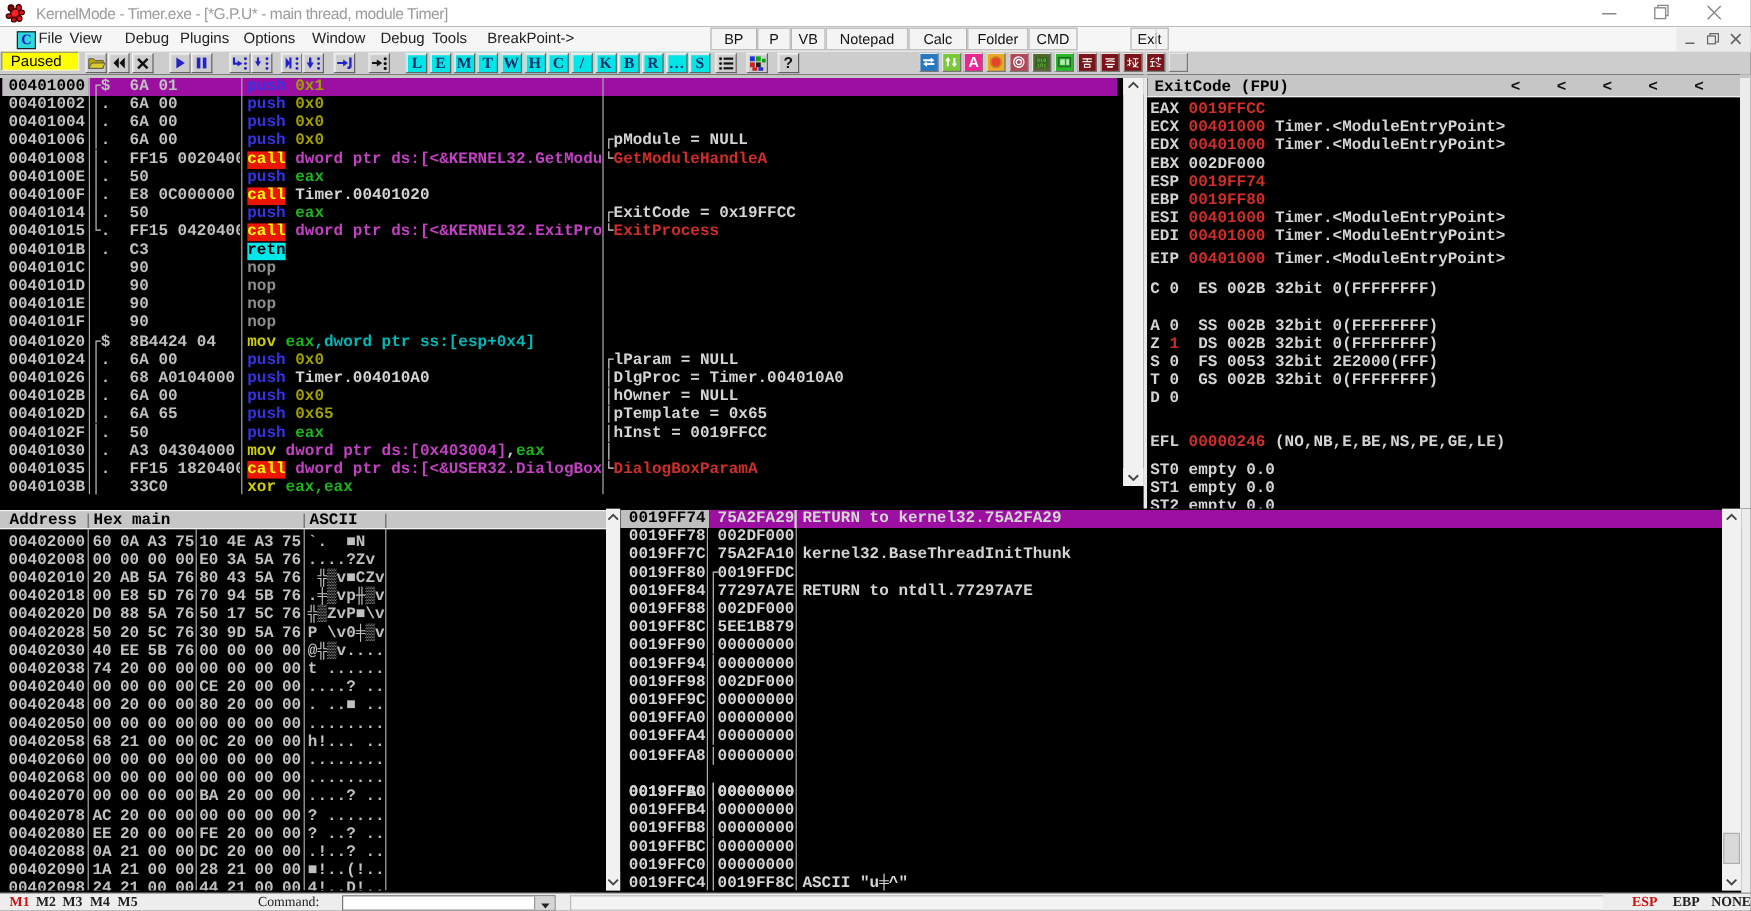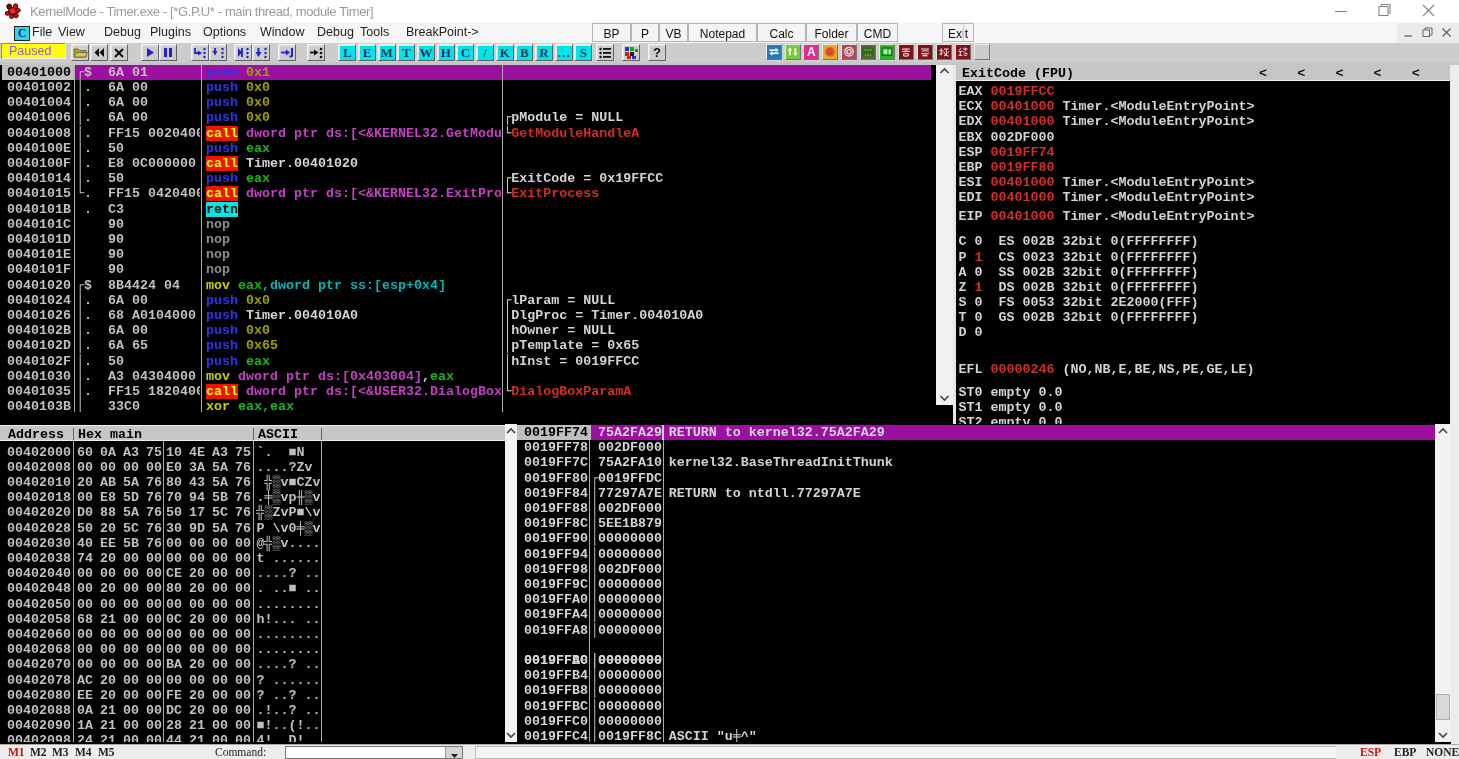--- a/index.html
+++ b/index.html
@@ -90,21 +90,21 @@
           <rect x="1" y="3" width="6.5" height="6.5" fill="none" stroke="#666" stroke-width="1"></rect>
           <path d="M3 3 V1 H10 V8 H7.8" fill="none" stroke="#666" stroke-width="1"></path>
         </svg>
   <svg style="position:absolute;left:44px;top:4px" width="11" height="11" viewBox="0 0 11 11">
           <path d="M1.5 1.5 L9.5 9.5 M9.5 1.5 L1.5 9.5" stroke="#666" stroke-width="1.4"></path>
         </svg>
  </div>
 </div>
 
 <div class="bar" style="left:0;top:43px;width:1459px;height:19px;background:#cdcdcd">
- <div style="position:absolute;left:1px;top:0;width:65px;height:16px;background:#ffff00;border:1px solid;border-color:#8a8a8a #eee #eee #8a8a8a;font:12.5px 'Liberation Sans',sans-serif;color:#8b5cf6;line-height:15px;padding-left:7px">Paused</div>
+ <div style="position:absolute;left:1px;top:0;width:65px;height:16px;background:#ffff00;border:1px solid;border-color:#8a8a8a #eee #eee #8a8a8a;font:12.5px 'Liberation Sans',sans-serif;color:#000000;line-height:15px;padding-left:7px">Paused</div>
 <div class="tbtn" style="left:71px;top:0;width:18px">
         <svg width="16" height="15" viewBox="0 0 16 15" style="position:absolute;left:0;top:0">
           <path d="M2 12 V4 H6 L7.5 5.5 H14 V12 Z" fill="#b8a800" stroke="#555" stroke-width="0.8"></path>
           <path d="M2 12 L4.5 7.5 H15.5 L13.5 12 Z" fill="#d8cc30" stroke="#555" stroke-width="0.8"></path>
         </svg>
       </div>
 <div class="tbtn" style="left:90px;top:0;width:18px">
         <svg width="16" height="15" viewBox="0 0 16 15" style="position:absolute;left:0;top:0">
           <path d="M8 3 L3.5 7.5 L8 12 Z M13 3 L8.5 7.5 L13 12 Z" fill="#111"></path>
         </svg>
@@ -343,21 +343,20 @@
 <div class="mrow" style="top:22px"><i class="seq" style="left:2.5px"><i class="w">EAX </i><i class="rd">0019FFCC</i></i></div>
 <div class="mrow" style="top:37px"><i class="seq" style="left:2.5px"><i class="w">ECX </i><i class="rd">00401000</i><i class="w"> Timer.&lt;ModuleEntryPoint&gt;</i></i></div>
 <div class="mrow" style="top:52px"><i class="seq" style="left:2.5px"><i class="w">EDX </i><i class="rd">00401000</i><i class="w"> Timer.&lt;ModuleEntryPoint&gt;</i></i></div>
 <div class="mrow" style="top:68px"><i class="seq" style="left:2.5px"><i class="w">EBX 002DF000</i></i></div>
 <div class="mrow" style="top:83px"><i class="seq" style="left:2.5px"><i class="w">ESP </i><i class="rd">0019FF74</i></i></div>
 <div class="mrow" style="top:98px"><i class="seq" style="left:2.5px"><i class="w">EBP </i><i class="rd">0019FF80</i></i></div>
 <div class="mrow" style="top:113px"><i class="seq" style="left:2.5px"><i class="w">ESI </i><i class="rd">00401000</i><i class="w"> Timer.&lt;ModuleEntryPoint&gt;</i></i></div>
 <div class="mrow" style="top:128px"><i class="seq" style="left:2.5px"><i class="w">EDI </i><i class="rd">00401000</i><i class="w"> Timer.&lt;ModuleEntryPoint&gt;</i></i></div>
 <div class="mrow" style="top:147px"><i class="seq" style="left:2.5px"><i class="w">EIP </i><i class="rd">00401000</i><i class="w"> Timer.&lt;ModuleEntryPoint&gt;</i></i></div>
 <div class="mrow" style="top:172px"><i class="seq" style="left:2.5px"><i class="w">C 0  ES 002B 32bit 0(FFFFFFFF)</i></i></div>
-<div class="mrow" style="top:188px"><i class="seq" style="left:2.5px"><i class="w">P </i><i class="rd">1</i><i class="w">  CS 0023 32bit 0(FFFFFFFF)</i></i></div>
 <div class="mrow" style="top:203px"><i class="seq" style="left:2.5px"><i class="w">A 0  SS 002B 32bit 0(FFFFFFFF)</i></i></div>
 <div class="mrow" style="top:218px"><i class="seq" style="left:2.5px"><i class="w">Z </i><i class="rd">1</i><i class="w">  DS 002B 32bit 0(FFFFFFFF)</i></i></div>
 <div class="mrow" style="top:233px"><i class="seq" style="left:2.5px"><i class="w">S 0  FS 0053 32bit 2E2000(FFF)</i></i></div>
 <div class="mrow" style="top:248px"><i class="seq" style="left:2.5px"><i class="w">T 0  GS 002B 32bit 0(FFFFFFFF)</i></i></div>
 <div class="mrow" style="top:263px"><i class="seq" style="left:2.5px"><i class="w">D 0</i></i></div>
 <div class="mrow" style="top:300px"><i class="seq" style="left:2.5px"><i class="w">EFL </i><i class="rd">00000246</i><i class="w"> (NO,NB,E,BE,NS,PE,GE,LE)</i></i></div>
 <div class="mrow" style="top:323px"><i class="seq" style="left:2.5px"><i class="w">ST0 empty 0.0</i></i></div>
 <div class="mrow" style="top:338px"><i class="seq" style="left:2.5px"><i class="w">ST1 empty 0.0</i></i></div>
 <div class="mrow" style="top:353px"><i class="seq" style="left:2.5px"><i class="w">ST2 empty 0.0</i></i></div>
 </div>

